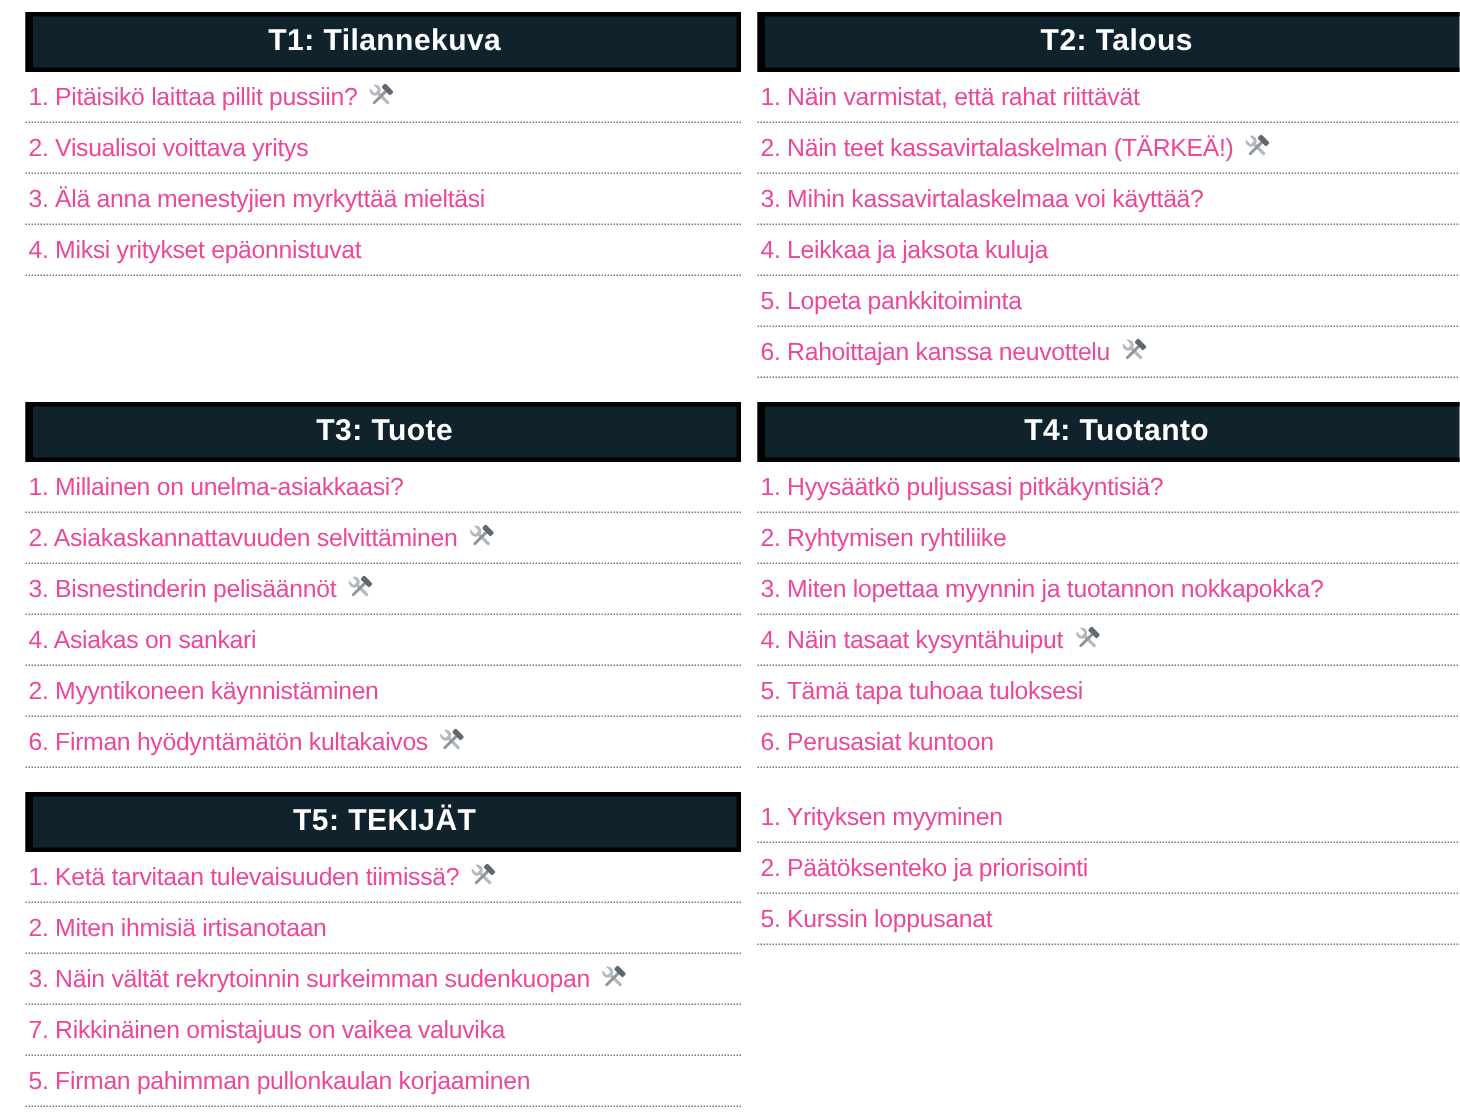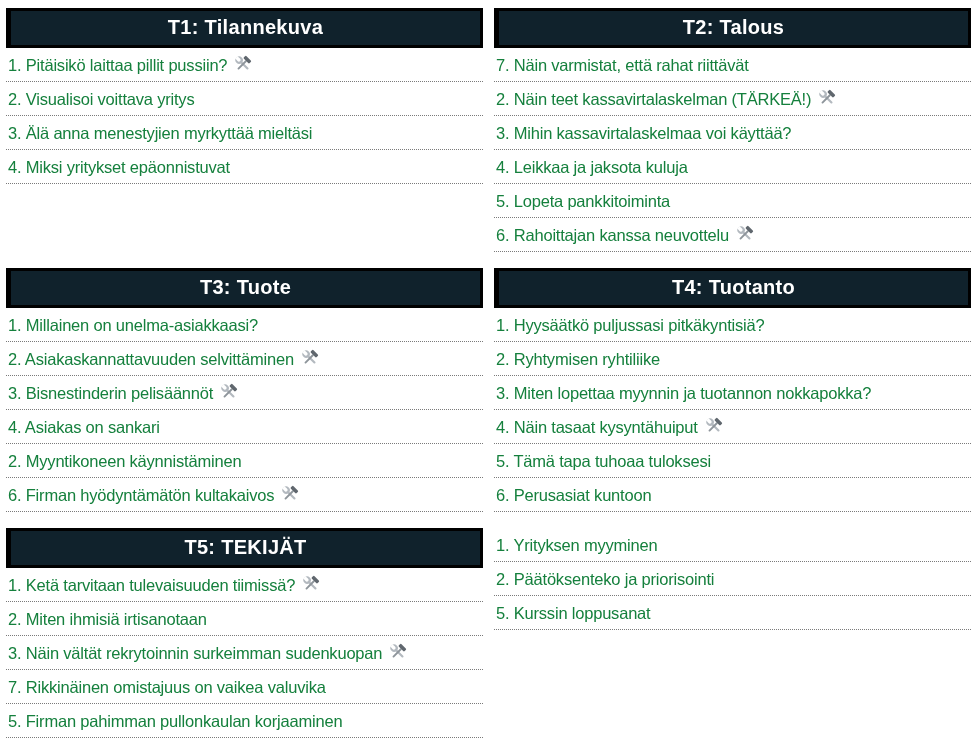--- a/index.html
+++ b/index.html
@@ -9,21 +9,21 @@
     height: 746px;
     background: #ffffff;
     font-family: "Liberation Sans", "DejaVu Sans", sans-serif;
     overflow: hidden;
   }
   .grid {
     display: grid;
     grid-template-columns: 477px 477px;
     column-gap: 11px;
     row-gap: 16px;
-    padding: 8px 2px 0 6px;
+    padding: 8px 2px 0 17px;
     align-items: start;
   }
   .card { width: 477px; }
   .card-header {
     height: 40px;
     background: #10222c;
     border: 3px solid #000000;
     border-left-width: 5px;
     color: #ffffff;
     font-size: 20px;
@@ -37,21 +37,21 @@
   .lesson {
     height: 34px;
     display: flex;
     align-items: center;
     gap: 6px;
     padding: 1px 2px 0 2px;
     border-bottom: 1px dotted #7a7a7a;
     font-size: 16.5px;
     font-weight: 500;
     letter-spacing: -0.2px;
-    color: #15803d;
+    color: #ec4899;
     white-space: nowrap;
     overflow: hidden;
   }
   .lesson svg { flex: 0 0 auto; display: block; margin-top: -2px; }
 </style>
 </head>
 <body>
 
 <main class="grid">
     <section class="card">
@@ -78,21 +78,21 @@
       <div class="lesson">
         <span>3. Älä anna menestyjien myrkyttää mieltäsi</span>
       </div>
       <div class="lesson">
         <span>4. Miksi yritykset epäonnistuvat</span>
       </div>
     </section>
     <section class="card">
       <div class="card-header">T2: Talous</div>
       <div class="lesson">
-        <span>7. Näin varmistat, että rahat riittävät</span>
+        <span>1. Näin varmistat, että rahat riittävät</span>
       </div>
       <div class="lesson">
         <span>2. Näin teet kassavirtalaskelman (TÄRKEÄ!)</span>
         <svg width="20" height="20" viewBox="0 0 24 24" aria-hidden="true">
 
     <g transform="rotate(-45 12 12)">
       <circle cx="12" cy="5.4" r="3.2" fill="none" stroke="#b3b9bf" stroke-width="2.5"></circle>
       <rect x="10" y="0.8" width="4" height="4.6" fill="#ffffff"></rect>
       <rect x="10.7" y="6.8" width="2.6" height="14" rx="1.2" fill="#b3b9bf"></rect>
     </g>

